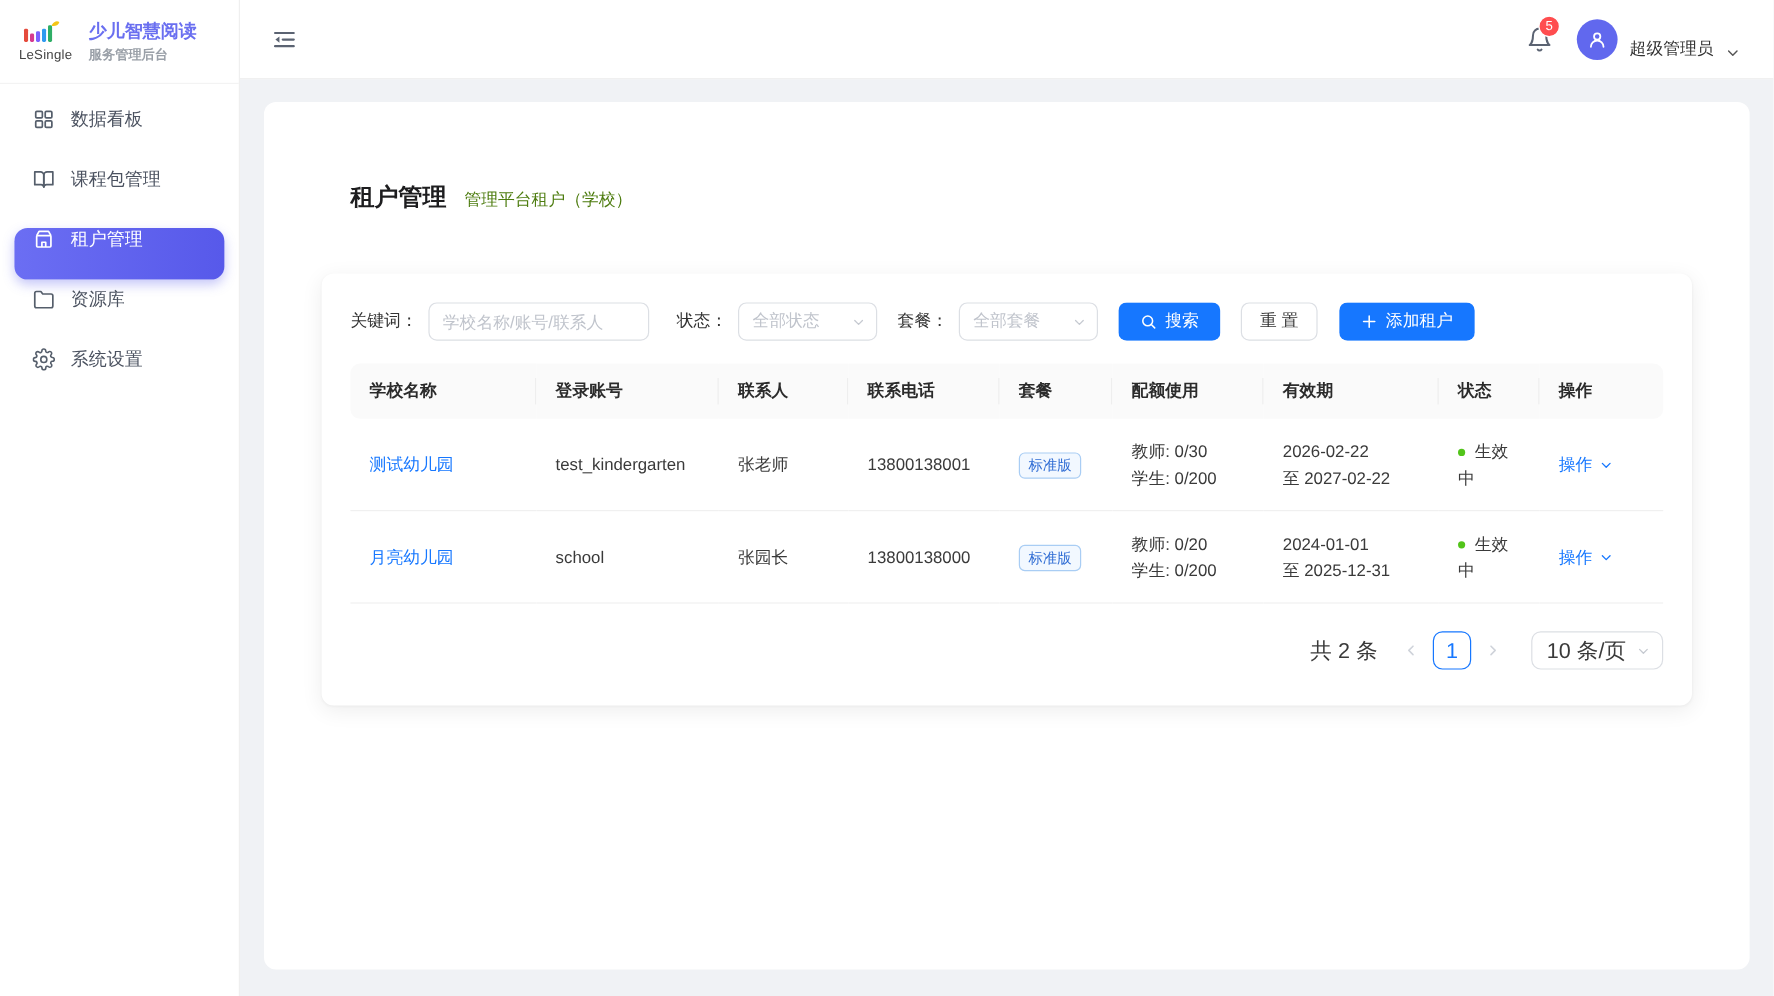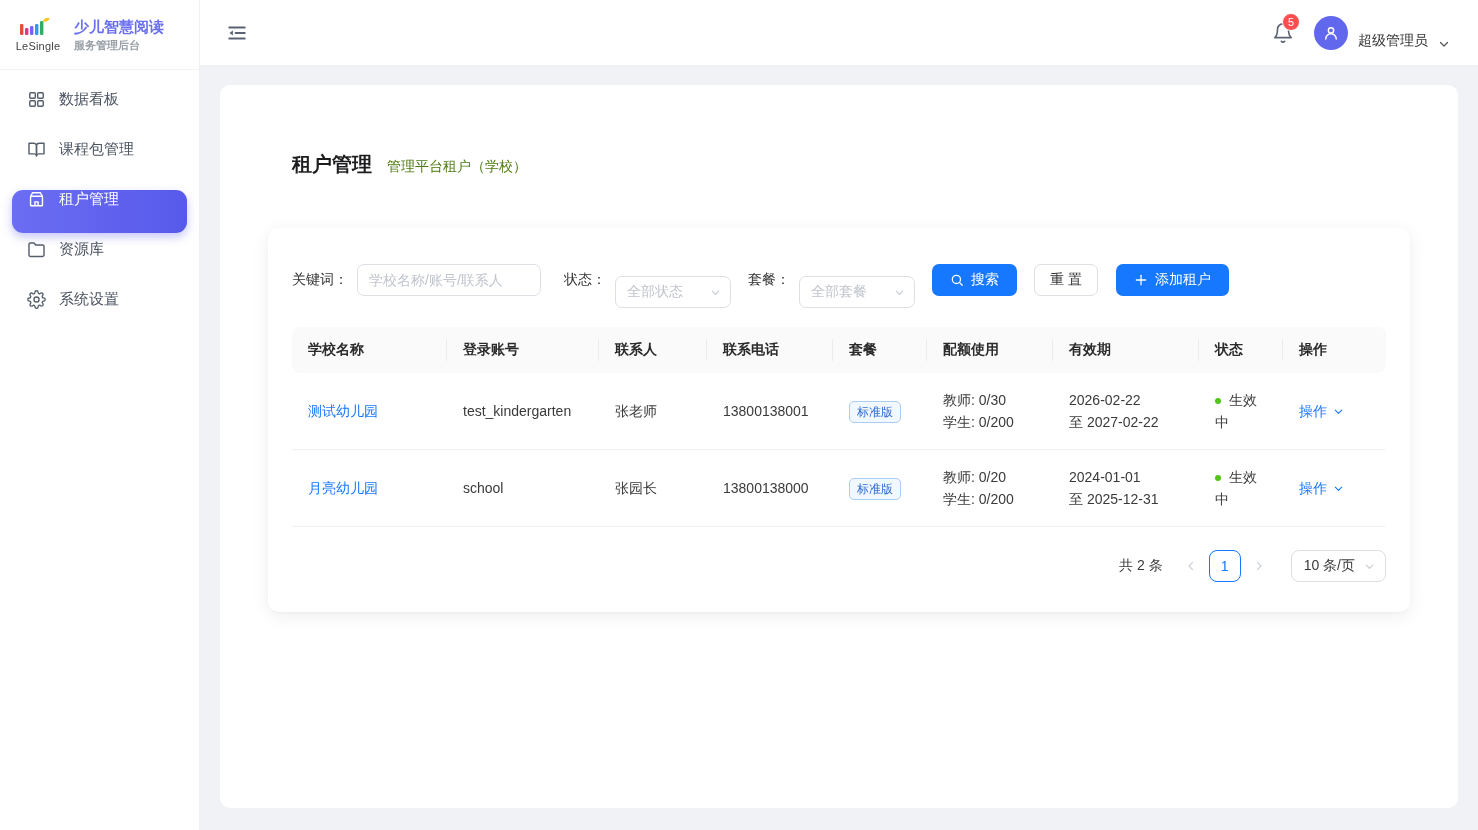--- a/index.html
+++ b/index.html
@@ -43,21 +43,21 @@
   .page-title { font-size:20px; font-weight:700; color:#1d1d1f; }
   .page-sub { font-size:14px; color:#4d7c0f; }
 
   .inner-card { margin:50px 48px 0; background:#fff; border-radius:10px; box-shadow:0 1px 2px rgba(0,0,0,.03), 0 4px 18px rgba(0,0,0,.07); padding:24px 24px 30px; }
 
   
   .filter-row { display:flex; align-items:center; font-size:14px; color:#333; }
   .f-label { flex:none; }
   .kw-input { width:184px; height:32px; border:1px solid #dcdfe4; border-radius:7px; padding:0 11px; font-size:14px; color:#333; margin-left:9px; outline:none; font-family:inherit; }
   .kw-input::placeholder { color:#c0c4cc; }
-  .fake-select { width:116px; height:32px; border:1px solid #dcdfe4; border-radius:7px; padding:0 9px 0 11px; margin-left:9px; display:flex; align-items:center; justify-content:space-between; color:#c0c4cc; font-size:14px; cursor:pointer; background:#fff;margin-top:24px; }
+  .fake-select { width:116px; height:32px; border:1px solid #dcdfe4; border-radius:7px; padding:0 9px 0 11px; margin-left:9px; display:flex; align-items:center; justify-content:space-between; color:#c0c4cc; font-size:14px; cursor:pointer; background:#fff; }
   .fake-select .sel-caret { color:#c6cad1; }
   .gap24 { width:23px; flex:none; } .gap17 { width:17px; flex:none; }
   .btn { height:32px; border-radius:7px; font-size:14px; display:flex; align-items:center; justify-content:center; cursor:pointer; border:1px solid transparent; font-family:inherit; }
   .btn-primary { background:#1677ff; color:#fff; padding:0 17px; gap:7px; }
   .btn-plain { background:#fff; color:#333; border-color:#dcdfe4; padding:0 15px; }
   .btn-add { margin-left:1px; }
 
   
   table { width:100%; border-collapse:separate; border-spacing:0; margin-top:19px; font-size:14px; }
   th { background:#fafafa; text-align:left; font-weight:700; color:#2b2b2b; padding:14px 16px; position:relative; white-space:nowrap; }
@@ -65,21 +65,21 @@
   th:last-child { border-radius:0 8px 8px 0; }
   th:not(:last-child)::after { content:""; position:absolute; right:0; top:50%; transform:translateY(-50%); width:1px; height:22px; background:#ececec; }
   td { padding:16px; border-bottom:1px solid #f0f0f0; color:#3a3a3a; vertical-align:middle; line-height:22px; }
   .link { color:#1677ff; text-decoration:none; cursor:pointer; }
   .tag { display:inline-block; font-size:12px; line-height:20px; padding:0 7px; color:#2f6cd4; background:#f2f8ff; border:1px solid #a9cdf4; border-radius:5px;font-family:Liberation Serif, serif; }
   .dot { display:inline-block; width:6px; height:6px; border-radius:50%; background:#52c41a; margin-right:8px; vertical-align:1px; }
   .status-cell { max-width:60px; }
   .action { display:inline-flex; align-items:center; gap:6px; color:#1677ff; cursor:pointer; }
 
   
-  .pagination { display:flex; align-items:center; justify-content:flex-end; gap:4px; margin-top:23px; font-size:14px; color:#3a3a3a; }
+  .pagination { display:flex; align-items:center; justify-content:flex-end; gap:4px; margin-top:23px; font-size:18px; color:#3a3a3a; }
   .pg-total { margin-right:10px; }
   .pg-arrow { width:28px; height:28px; display:flex; align-items:center; justify-content:center; color:#cfd3da; cursor:pointer; }
   .pg-page { width:32px; height:32px; border:1px solid #1677ff; border-radius:8px; color:#1677ff; display:flex; align-items:center; justify-content:center; cursor:pointer; background:#fff; }
   .pg-size { height:32px; border:1px solid #dcdfe4; border-radius:8px; padding:0 10px 0 12px; display:flex; align-items:center; gap:9px; color:#3a3a3a; cursor:pointer; background:#fff; margin-left:14px; }
   .pg-size .sel-caret { color:#c6cad1; }
 </style>
 </head>
 <body>
 
 <aside class="sidebar">

